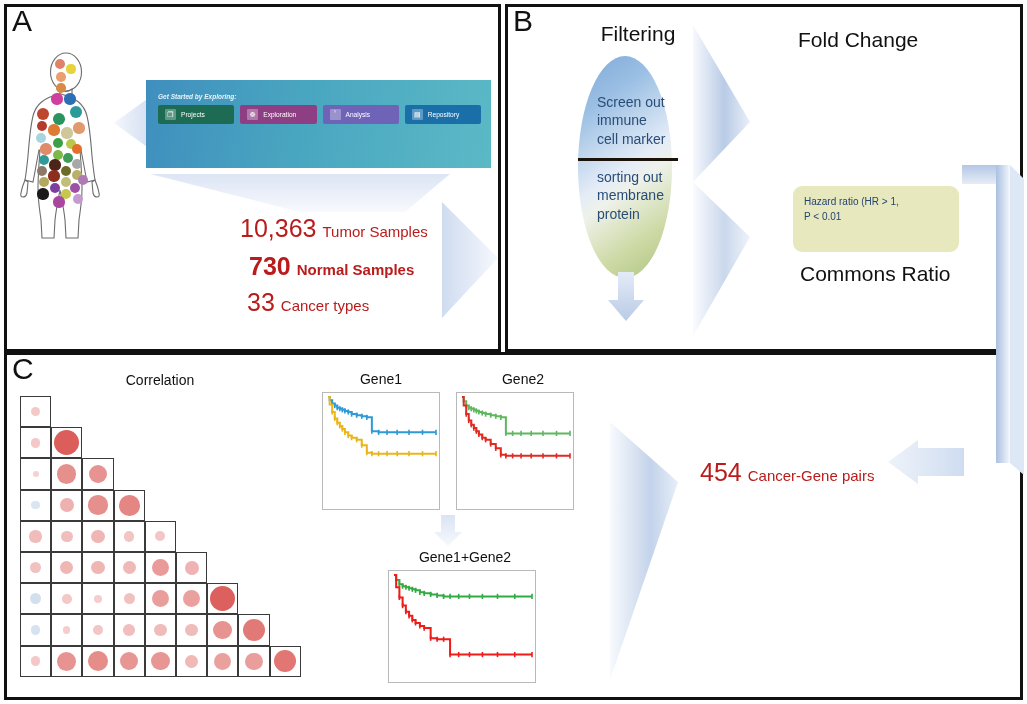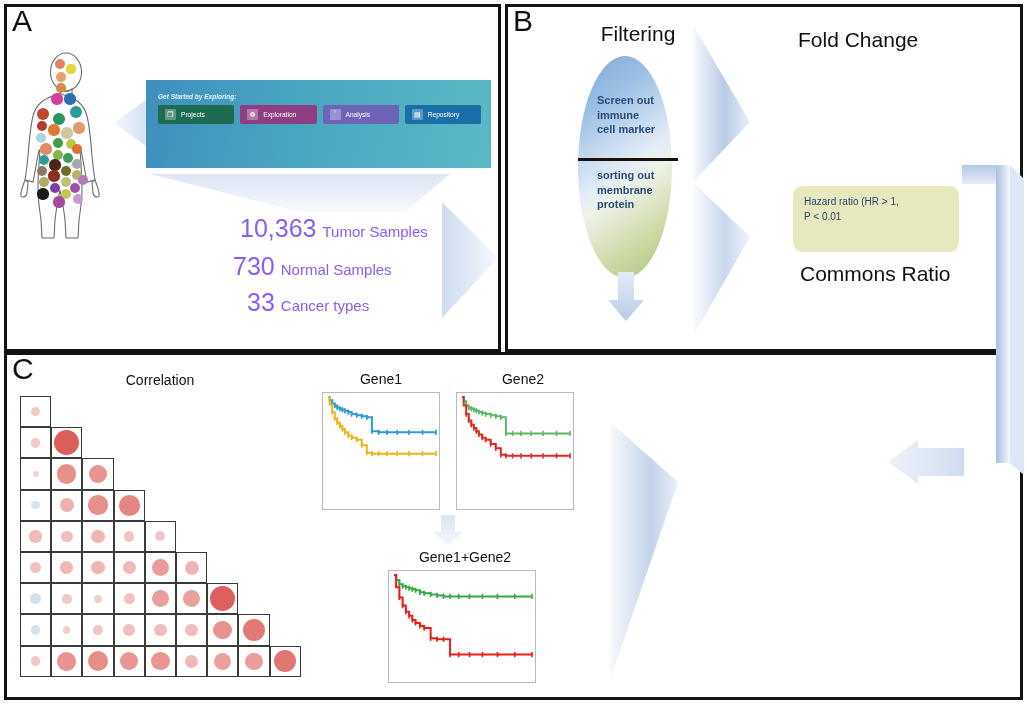--- a/index.html
+++ b/index.html
@@ -30,37 +30,37 @@
   .gdc-btn .glyph{width:11px;height:11px;border-radius:1px;
      background:rgba(255,255,255,.30);display:flex;align-items:center;
      justify-content:center;color:#fff;font-size:7px;line-height:1;}
   .gdc-btn .lbl{font-size:6.6px;color:#ffffff;white-space:nowrap;}
 
   
   #body-figure{position:absolute;left:14px;top:52px;width:112px;height:190px;}
   .dot{position:absolute;border-radius:50%;}
 
   
-  .stat{position:absolute;white-space:nowrap;color:#8b5cf6;}
+  .stat{position:absolute;white-space:nowrap;color:#b91c1c;}
   .stat .num{font-size:25px;vertical-align:baseline;}
   .stat .lbl{font-size:15px;margin-left:6px;}
 
   
   .arrow{position:absolute;}
 
   
   #filter-title{position:absolute;left:578px;top:22px;width:120px;text-align:center;
      font-size:21px;color:#111;}
   #ellipse{position:absolute;left:578px;top:56px;width:94px;height:222px;
      border-radius:50%;
      background:linear-gradient(145deg,#7da8d8 0%,#9cc0e4 22%,#e4ecf7 50%,
         #eef2ea 58%,#cdd9a4 80%,#a9c37e 100%);}
   #ellipse-divider{position:absolute;left:578px;top:158px;width:100px;height:3px;
      background:#1a1208;}
-  .ell-txt{position:absolute;font-size:11px;color:#2a4d78;line-height:1.32;font-weight:bold;}
+  .ell-txt{position:absolute;font-size:14px;color:#2a4d78;line-height:1.32;}
 
   
   .ybox{position:absolute;background:#e8e8bf;border-radius:9px;
      box-sizing:border-box;padding:9px 11px;font-size:10px;color:#25456f;
      line-height:1.45;}
   .bhead{position:absolute;font-size:21px;color:#111;white-space:nowrap;}
 
   
   #corr-title{position:absolute;left:80px;top:372px;width:160px;text-align:center;
      font-size:14px;color:#111;}
@@ -182,21 +182,21 @@
         <linearGradient id="gA2" x1="0" y1="0" x2="0" y2="1">
       <stop offset="0%" stop-color="#dde5f4"></stop>
           <stop offset="100%" stop-color="#f7f9fd"></stop>
     </linearGradient>
       </defs>
     <polygon points="0,2 300,2 255,40 150,40" fill="url(#gA2)"></polygon>
   </svg>
 
   <div id="stats-block">
       <div class="stat" style="left: 240px; top: 214px;"><span class="num">10,363</span><span class="lbl">Tumor Samples</span></div>
-      <div class="stat" style="left: 233px; top: 252px;"><span class="num">730</span><span class="lbl">Normal Samples</span></div>
+      <div class="stat" style="left: 249px; top: 252px; font-weight: bold;"><span class="num">730</span><span class="lbl">Normal Samples</span></div>
       <div class="stat" style="left: 247px; top: 288px;"><span class="num">33</span><span class="lbl">Cancer types</span></div>
     </div>
 
   <svg class="arrow" style="left:440px;top:200px;width:60px;height:120px;">
     <defs>
         <linearGradient id="gA3" x1="0" y1="0" x2="1" y2="0">
       <stop offset="0%" stop-color="#cfdcf0"></stop>
           <stop offset="100%" stop-color="#f6f8fd"></stop>
     </linearGradient>
       </defs>
@@ -548,14 +548,17 @@
   <svg class="arrow" style="left:888px;top:440px;width:78px;height:56px;">
     <defs>
         <linearGradient id="gC3" x1="1" y1="0" x2="0" y2="0">
       <stop offset="0%" stop-color="#cfdcf0"></stop>
           <stop offset="100%" stop-color="#eef3fa"></stop>
     </linearGradient>
       </defs>
     <polygon points="76,8 30,8 30,0 0,22 30,44 30,36 76,36" fill="url(#gC3)"></polygon>
   </svg>
 
+  <div class="stat" style="left:700px;top:458px;">
+    <span class="num">454</span><span class="lbl">Cancer-Gene pairs</span>
+  </div>
 
 </div>
 
 </body></html>

